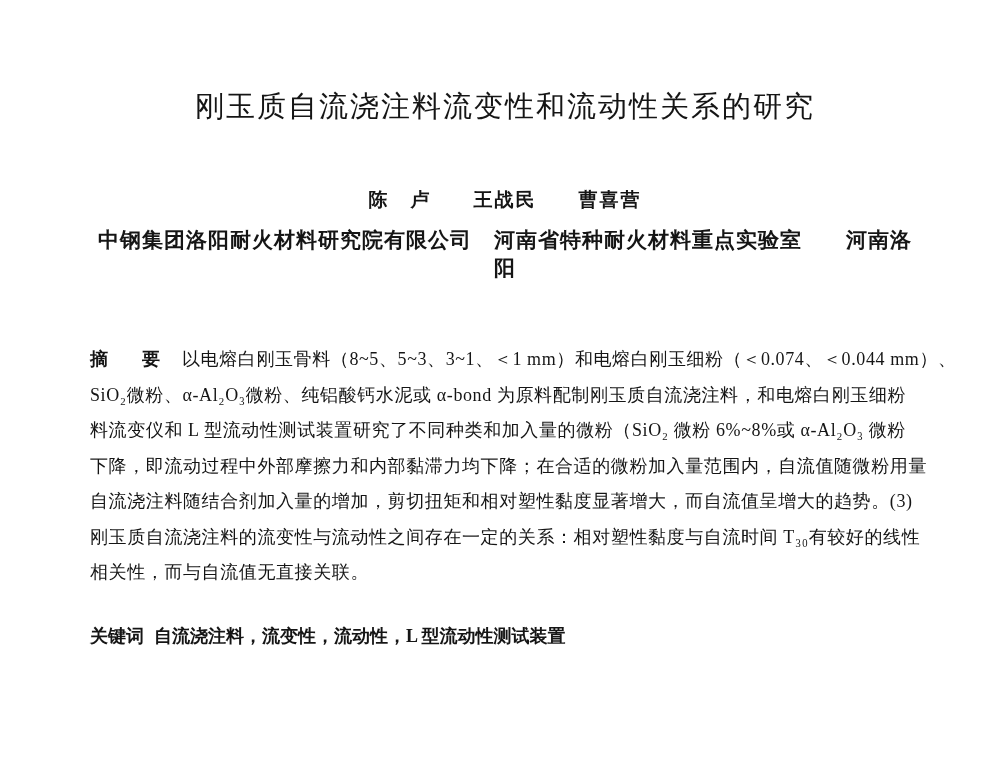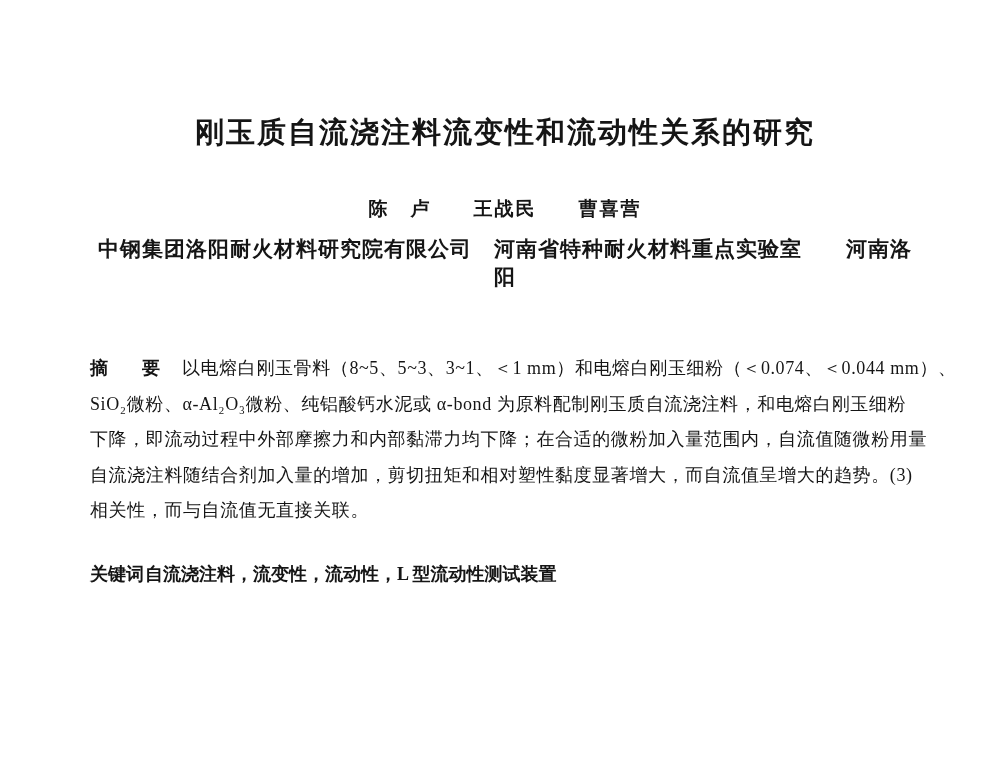--- a/index.html
+++ b/index.html
@@ -14,29 +14,29 @@
     color: #151515;
     font-family: "Liberation Serif", "DejaVu Serif", serif;
   }
   .page {
     box-sizing: border-box;
     width: 1000px;
     height: 760px;
     padding: 0 80px 0 90px;
   }
   .title {
-    padding-top: 112px;
+    padding-top: 86px;
     text-align: center;
     font-size: 29px;
-    font-weight: bold;
+    font-weight: normal;
     letter-spacing: 2px;
     line-height: 40px;
   }
   .authors {
-    margin-top: 44px;
+    margin-top: 61px;
     text-align: center;
     font-size: 19px;
     font-weight: bold;
     letter-spacing: 2px;
   }
   .affiliation {
     margin-top: 13px;
     text-align: center;
     font-size: 21px;
     font-weight: bold;
@@ -57,41 +57,43 @@
     margin-right: 14px;
     letter-spacing: 8px;
   }
   .keywords {
     margin-top: 30px;
     font-size: 18px;
     font-weight: bold;
     line-height: 30px;
   }
   .kw-label {
-    margin-right: 1px;
+    margin-right: 10px;
   }
 </style>
 </head>
 <body>
 
 <div class="page">
 
   <div class="title">刚玉质自流浇注料流变性和流动性关系的研究</div>
 
   <div class="authors">陈　卢　　王战民　　曹喜营</div>
 
   <div class="affiliation">中钢集团洛阳耐火材料研究院有限公司　河南省特种耐火材料重点实验室　　河南洛阳</div>
 
   <div class="abstract">
     <div class="abs-line">
       <span class="inline-label">摘　要</span><span>以电熔白刚玉骨料（8~5、5~3、3~1、＜1 mm）和电熔白刚玉细粉（＜0.074、＜0.044 mm）、</span>
     </div>
     <div class="abs-line">SiO₂微粉、α-Al₂O₃微粉、纯铝酸钙水泥或 α-bond 为原料配制刚玉质自流浇注料，和电熔白刚玉细粉</div>
+    <div class="abs-line">料流变仪和 L 型流动性测试装置研究了不同种类和加入量的微粉（SiO₂ 微粉 6%~8%或 α-Al₂O₃ 微粉</div>
     <div class="abs-line">下降，即流动过程中外部摩擦力和内部黏滞力均下降；在合适的微粉加入量范围内，自流值随微粉用量</div>
     <div class="abs-line">自流浇注料随结合剂加入量的增加，剪切扭矩和相对塑性黏度显著增大，而自流值呈增大的趋势。(3)</div>
+    <div class="abs-line">刚玉质自流浇注料的流变性与流动性之间存在一定的关系：相对塑性黏度与自流时间 T₃₀有较好的线性</div>
     <div class="abs-line">相关性，而与自流值无直接关联。</div>
   </div>
 
   <div class="keywords">
     <span class="kw-label">关键词</span><span>自流浇注料，流变性，流动性，L 型流动性测试装置</span>
   </div>
 
 </div>
 
 </body></html>

